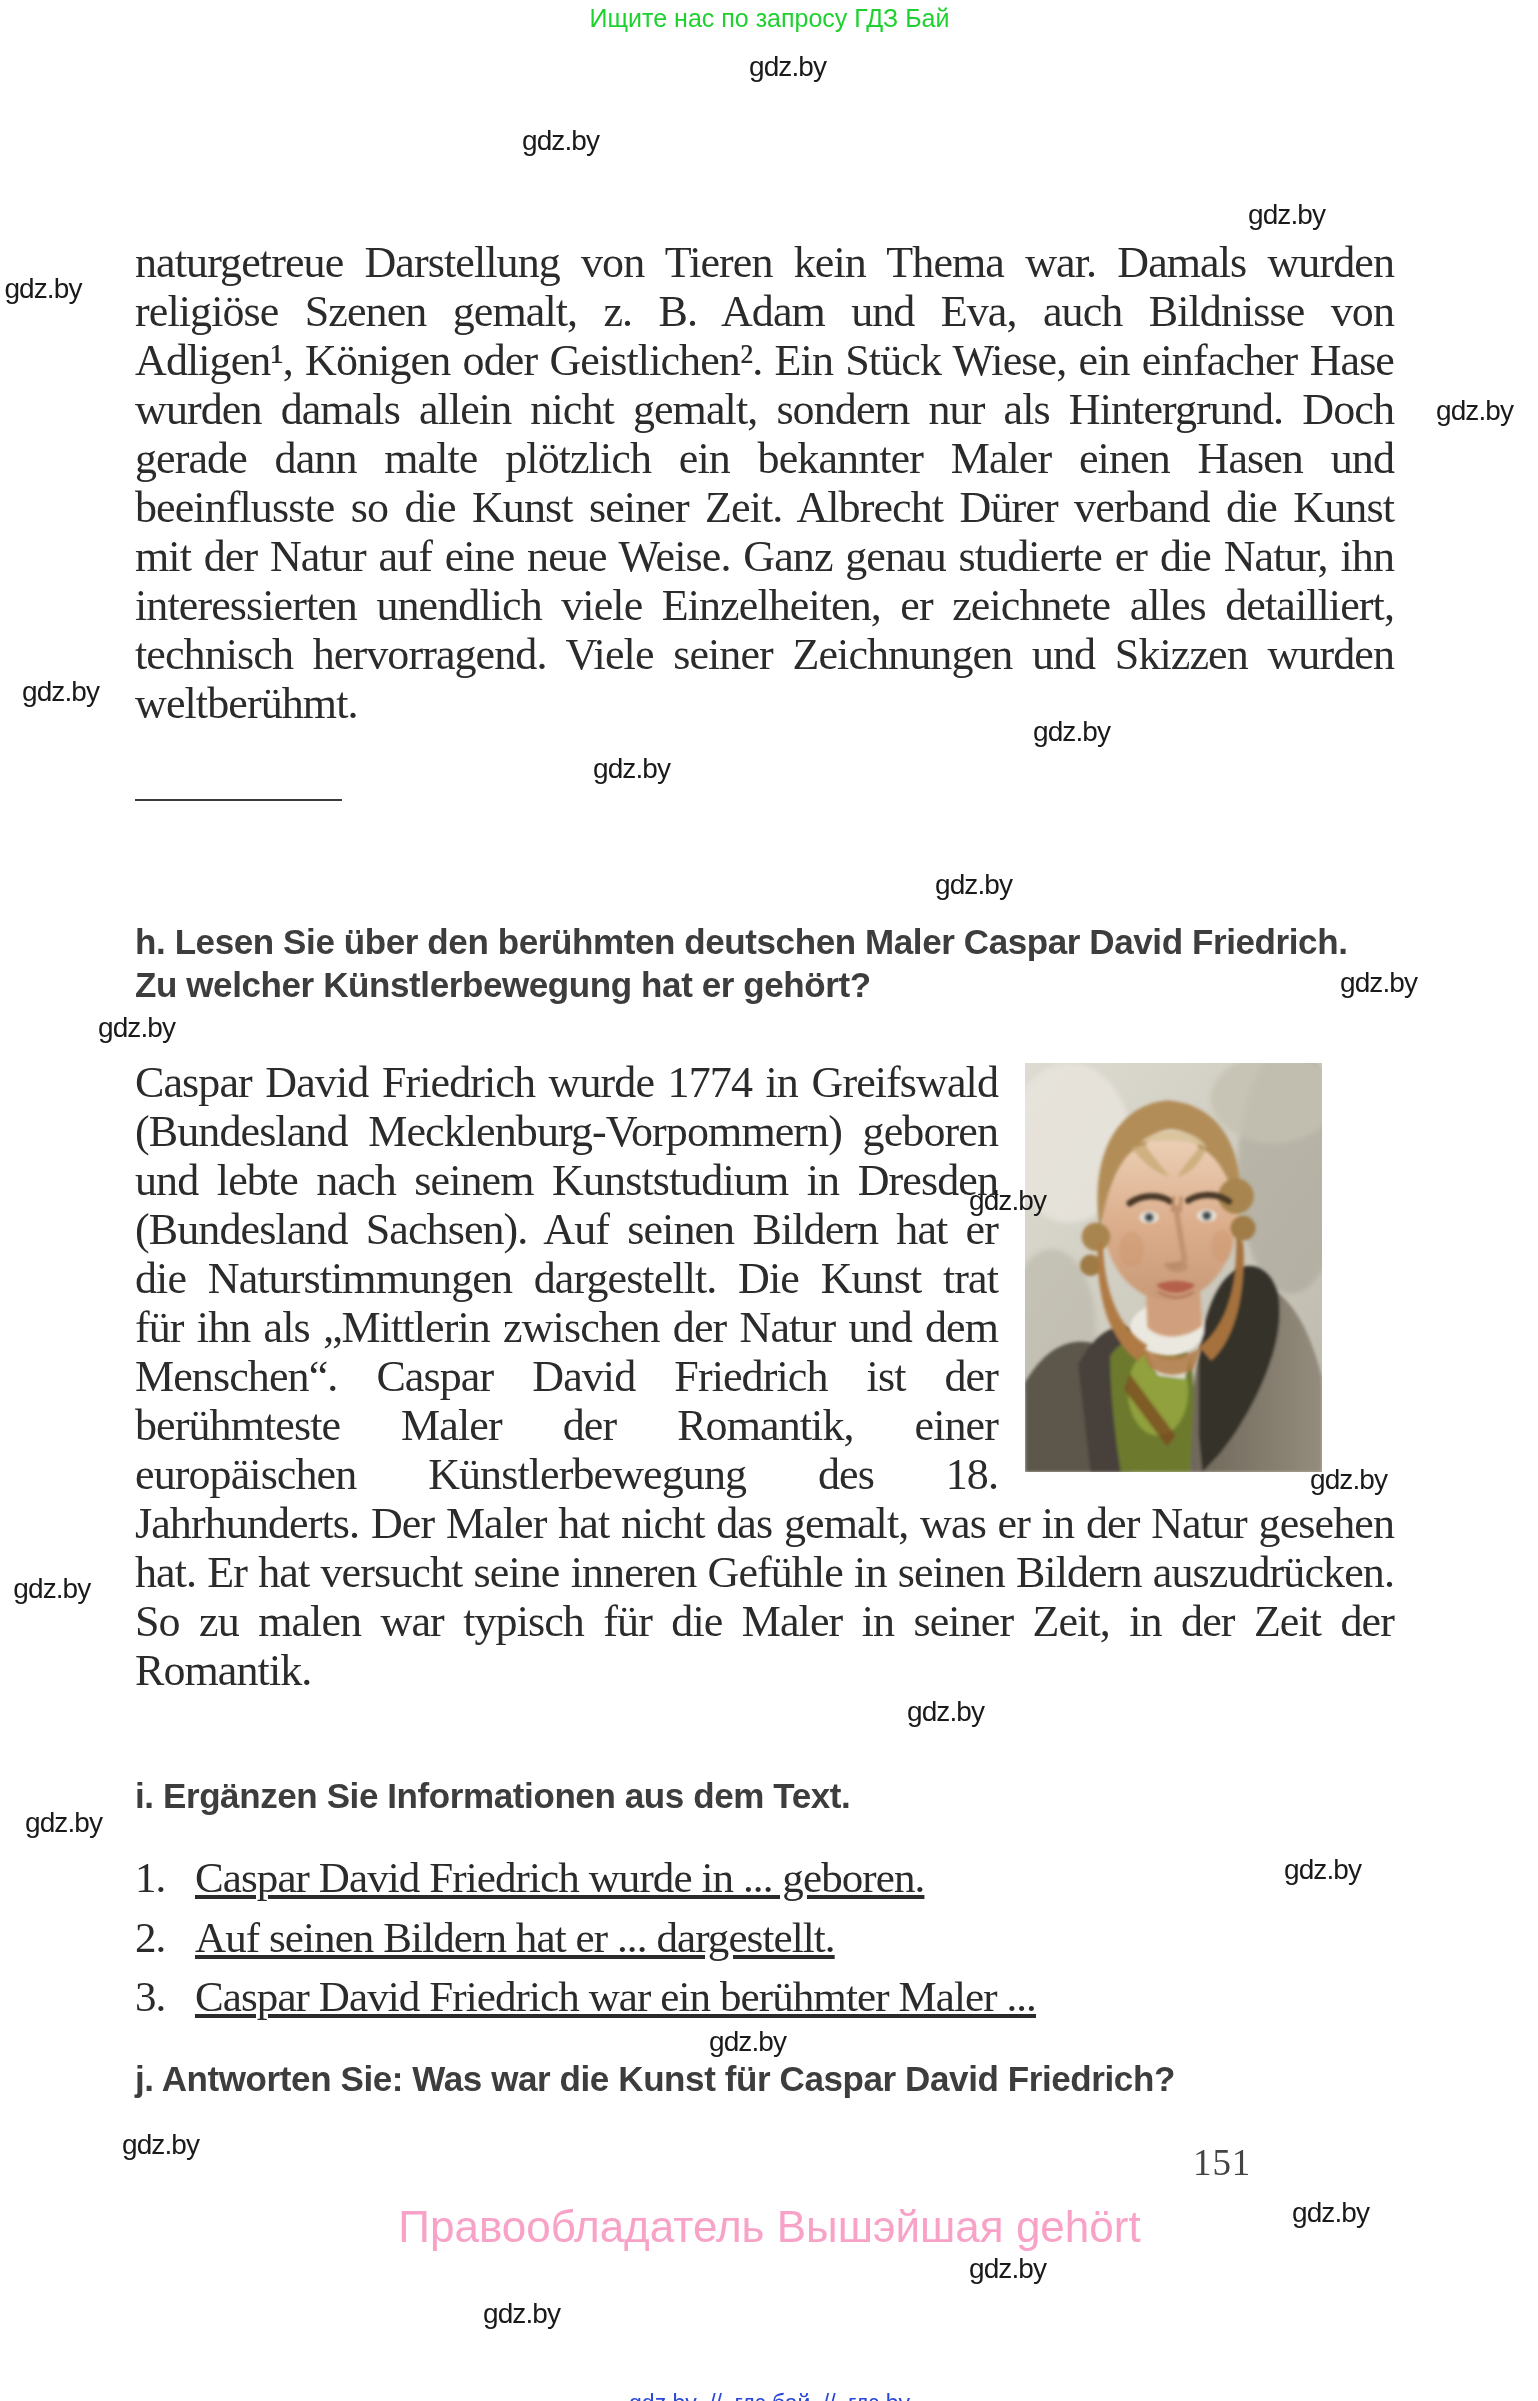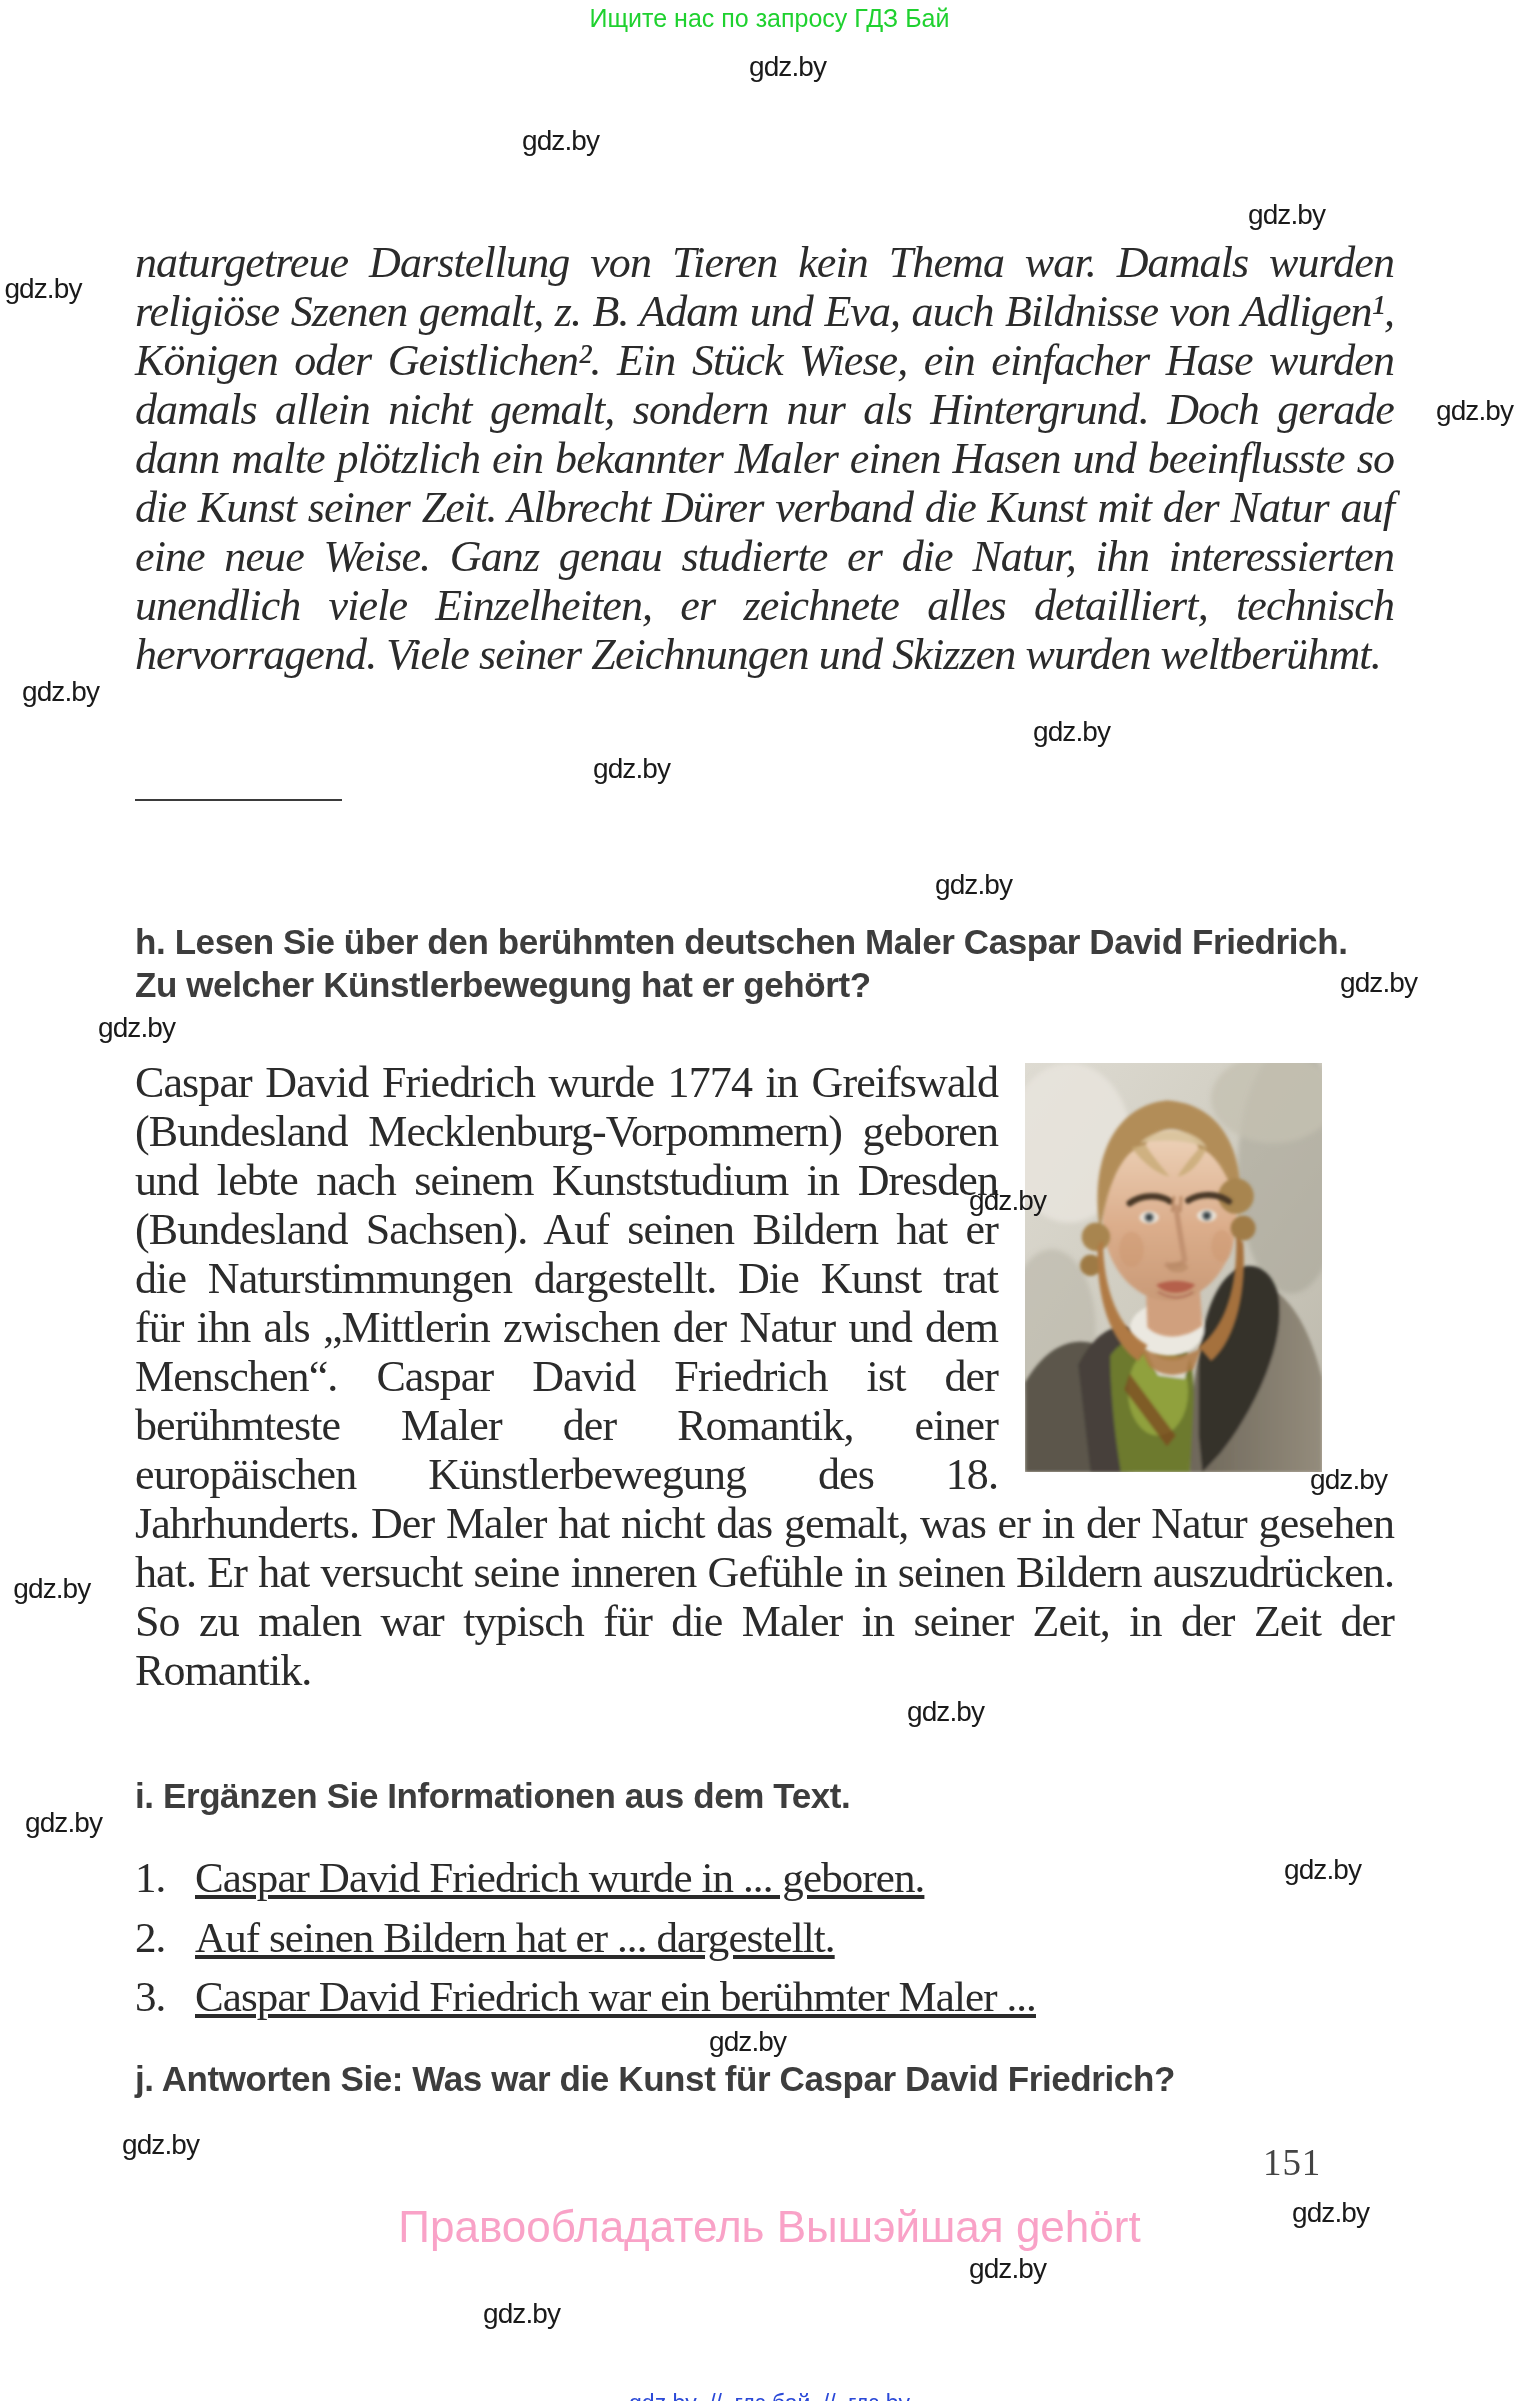--- a/index.html
+++ b/index.html
@@ -13,21 +13,21 @@
           font-size:25px;color:#1fd12f;}
 
   
   .wm{position:absolute;z-index:10;
       font-family:"Liberation Sans","DejaVu Sans",sans-serif;
       font-size:28px;letter-spacing:-0.9px;color:#1a1a1a;white-space:nowrap;}
 
   
   .para{position:absolute;left:135px;width:1259px;text-align:justify;
         font-size:44px;line-height:49px;letter-spacing:-0.9px;color:#2b2b2b;}
-  .p1{top:238px;font-style:italic;}
+  .p1{top:238px;}
   .p2{top:1058px;}
   .portrait-spacer{float:right;width:396px;height:436px;}
   .portrait{position:absolute;left:890px;top:5.3px;width:297px;height:409px;z-index:1;}
   .portrait svg{display:block;}
 
   .rule{position:absolute;left:135px;top:799px;width:207px;height:0;
         border-top:2.7px solid #3b3b3b;}
 
   .footnote{position:absolute;left:135px;top:817px;width:1259px;
             font-size:39px;letter-spacing:-0.4px;color:#2b2b2b;}
@@ -41,21 +41,21 @@
   .task-h{top:920px;}
   .task-i{top:1774px;}
   .task-j{top:2057px;width:1268px;}
 
   .exercise-list{position:absolute;left:135px;top:1853px;width:1259px;
                  font-size:43px;line-height:49px;letter-spacing:-0.9px;color:#2b2b2b;}
   .exercise-item{display:flex;margin-bottom:10.6px;}
   .exercise-item .num{width:60px;flex:0 0 60px;}
   .exercise-item .txt{flex:1;text-decoration:underline;}
 
-  .page-number{position:absolute;left:1263px;top:2141px;
+  .page-number{position:absolute;left:1193px;top:2141px;
                font-size:37px;color:#444444;letter-spacing:0.9px;}
 
   .copyright{position:absolute;top:2202px;left:0;width:100%;text-align:center;
              font-family:"Liberation Sans","DejaVu Sans",sans-serif;
              font-size:44px;color:#f9a2c7;}
 
   .footer-links{position:absolute;top:2362px;left:0;width:100%;text-align:center;
                 font-family:"Liberation Sans","DejaVu Sans",sans-serif;
                 font-size:23px;color:#2b49d8;margin-top:28px;}
   .footer-links .fsep{margin:0 12.4px;}

